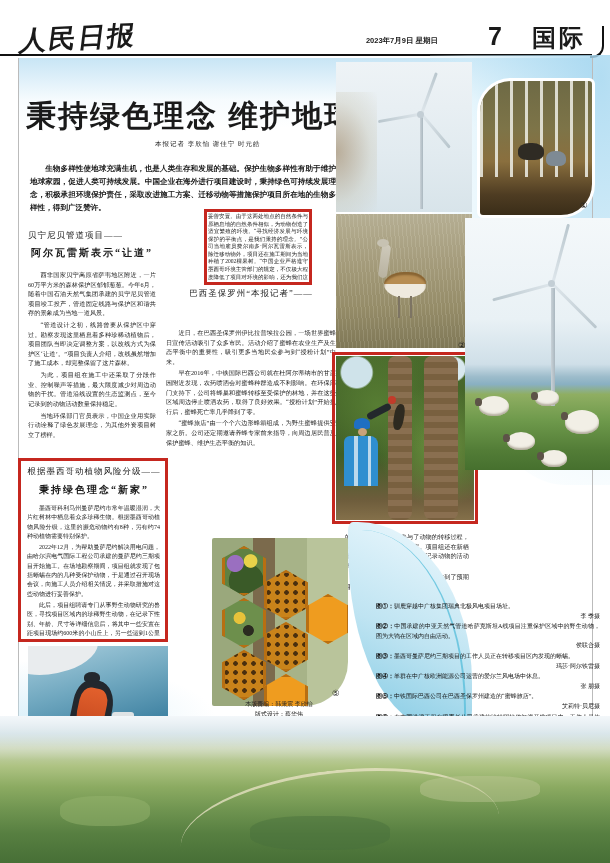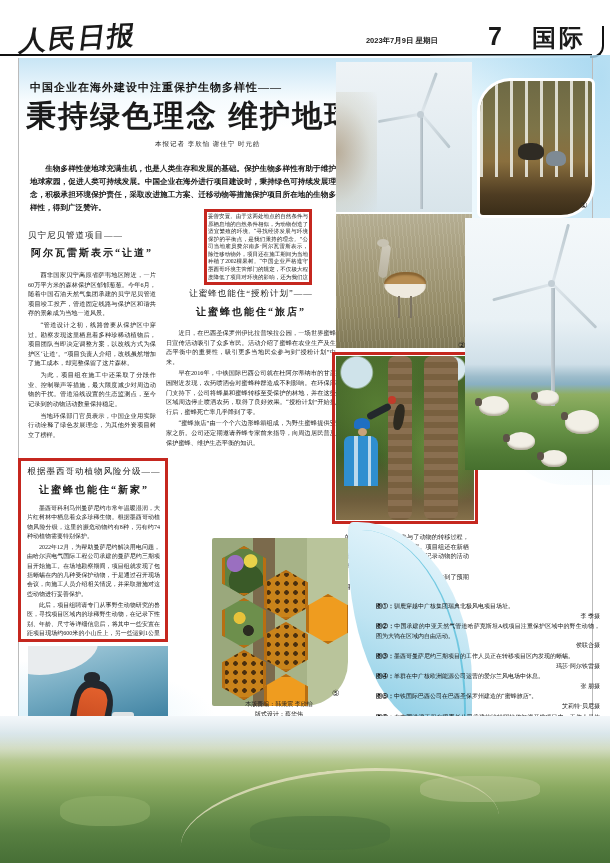--- a/index.html
+++ b/index.html
@@ -162,49 +162,47 @@
   <div class="abs" id="pageno">7</div>
   <div class="abs" id="secname">国际</div>
   <div class="abs" id="mastrule"></div>
   <div class="abs" id="masthook"></div>
 
   <div class="abs" id="skyband"></div>
   <div class="abs" id="swooshR"></div>
   <div class="abs" id="frameL"></div>
   <div class="abs" id="frameR"></div>
 
-  <div class="abs" id="kicker">中国企业在海外建设中注重保护生物多样性——</div>
   <div class="abs" id="mainhead">秉持绿色理念  维护地球家园</div>
   <div class="abs" id="byline">本报记者 李欣怡 谢佳宁 时元皓</div>
 
   <div class="abs" id="intro">生物多样性使地球充满生机，也是人类生存和发展的基础。保护生物多样性有助于维护地球家园，促进人类可持续发展。中国企业在海外进行项目建设时，秉持绿色可持续发展理念，积极承担环境保护责任，采取改进施工方案、迁移动物等措施保护项目所在地的生物多样性，得到广泛赞许。</div>
 
   <div class="abs sect-t1" id="col-left-title1">贝宁尼贝管道项目——</div>
   <div class="abs sect-t2" id="col-left-title2">阿尔瓦雷斯表示“让道”</div>
   <div class="abs body-txt" id="col-left-body">
     <p>西非国家贝宁高原省萨韦地区附近，一片60万平方米的森林保护区郁郁葱葱。今年6月，随着中国石油天然气集团承建的贝宁尼贝管道项目竣工投产，管道固定线路与保护区和谐共存的景象成为当地一道风景。</p>
     <p>“管道设计之初，线路曾要从保护区中穿过。勘察发现这里栖息着多种珍稀动植物后，项目团队当即决定调整方案，以改线方式为保护区‘让道’。”项目负责人介绍，改线虽然增加了施工成本，却完整保留了这片森林。</p>
     <p>为此，项目组在施工中还采取了分段作业、控制噪声等措施，最大限度减少对周边动物的干扰。管道沿线设置的生态监测点，至今记录到的动物活动数量保持稳定。</p>
     <p>当地环保部门官员表示，中国企业用实际行动诠释了绿色发展理念，为其他外资项目树立了榜样。</p>
   </div>
 
   <div class="abs body-txt" id="mx-end" style="text-indent:0;">妥善安置。由于这两处地点的自然条件与原栖息地的自然条件相似，为动物创造了适宜繁殖的环境。“寻找经济发展与环境保护的平衡点，是我们秉持的理念。”公司当地雇员费尔南多·阿尔瓦雷斯表示，除迁移动物外，项目还在施工期间为当地种植了2002棵果树。“中国企业严格遵守墨西哥环境主管部门的规定，不仅极大程度降低了项目对环境的影响，还为我们这里的生态环境保护做出了贡献。”他说。</div>
   <div class="abs redbox" id="redboxA"></div>
 
-  <div class="abs sect-t1" id="br-title1">让蜜蜂也能住“授粉计划”——</div>
-  <div class="abs sect-t2" id="br-title2">让蜜蜂也能住“旅店”</div>
+  <div class="abs sect-t1" id="br-title1">巴西圣保罗州“本报记者”——</div>
   <div class="abs body-txt" id="br-body">
     <p>近日，在巴西圣保罗州伊比拉普埃拉公园，一场世界蜜蜂日宣传活动吸引了众多市民。活动介绍了蜜蜂在农业生产及生态平衡中的重要性，吸引更多当地民众参与到“授粉计划”中来。</p>
     <p>早在2016年，中铁国际巴西公司就在杜阿尔蒂纳市的甘蔗园附近发现，农药喷洒会对蜜蜂种群造成不利影响。在环保部门支持下，公司将蜂巢和蜜蜂转移至受保护的林地，并在这些区域周边停止喷洒农药，取得了良好效果。“授粉计划”开始执行后，蜜蜂死亡率几乎降到了零。</p>
     <p>“蜜蜂旅店”由一个个六边形蜂箱组成，为野生蜜蜂提供安家之所。公司还定期邀请养蜂专家前来指导，向周边居民普及保护蜜蜂、维护生态平衡的知识。</p>
   </div>
 
   <div class="abs redbox" id="redboxB"></div>
   <div class="abs sect-t1" id="mx-title1">根据墨西哥动植物风险分级——</div>
-  <div class="abs sect-t2" id="mx-title2">让蜜蜂也能住“新家”</div>
+  <div class="abs sect-t2" id="mx-title2">秉持绿色理念“新家”</div>
   <div class="abs body-txt" id="mx-body">
     <p>墨西哥科利马州曼萨尼约市常年温暖湿润，大片红树林中栖息着众多珍稀生物。根据墨西哥动植物风险分级，这里的濒危动物约有8种，另有约74种动植物需要特别保护。</p>
     <p>2022年12月，为帮助曼萨尼约解决用电问题，由哈尔滨电气国际工程公司承建的曼萨尼约三期项目开始施工。在场地勘察期间，项目组就发现了包括蜥蜴在内的几种受保护动物，于是通过召开现场会议，向施工人员介绍相关情况，并采取措施对这些动物进行妥善保护。</p>
     <p>此后，项目组聘请专门从事野生动物研究的兽医，寻找项目区域内的珍稀野生动物，在记录下性别、年龄、尺寸等详细信息后，将其中一些安置在距项目现场约600米的小山丘上，另一些运到1公里外的联邦电力公司营地</p>
   </div>
 
   <div class="abs body-txt" id="mx-cont">
     <p style="text-indent:0;">的营地中。兽医全程参与了动物的转移过程，确保它们在运输中不受伤害。项目组还在新栖息地周围设置了观察点，定期记录动物的活动情况。</p>
     <p>监测显示，迁移动物的存活率达到了预期目标，部分动物已开始繁殖。</p>
   </div>

